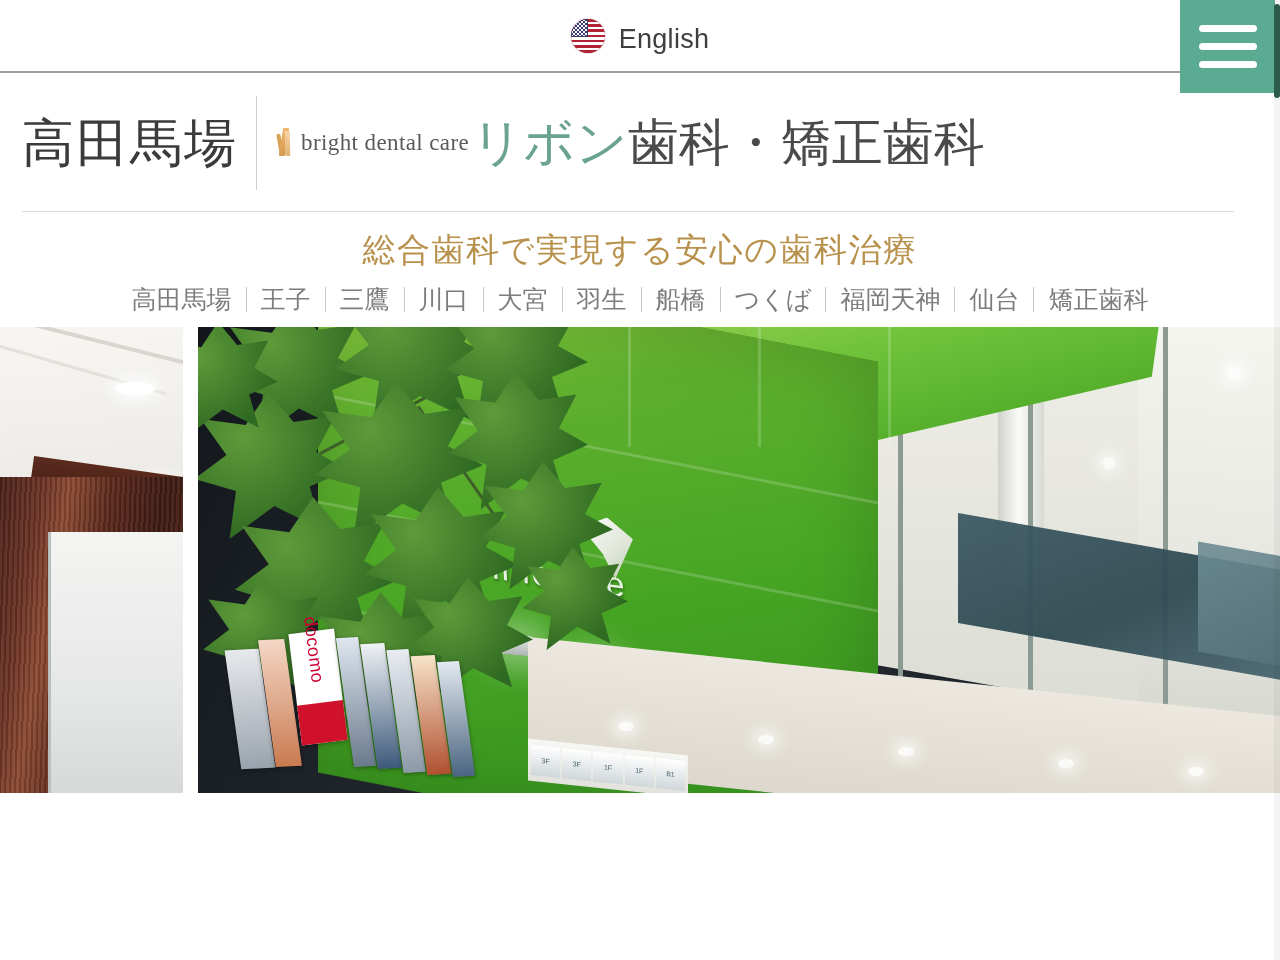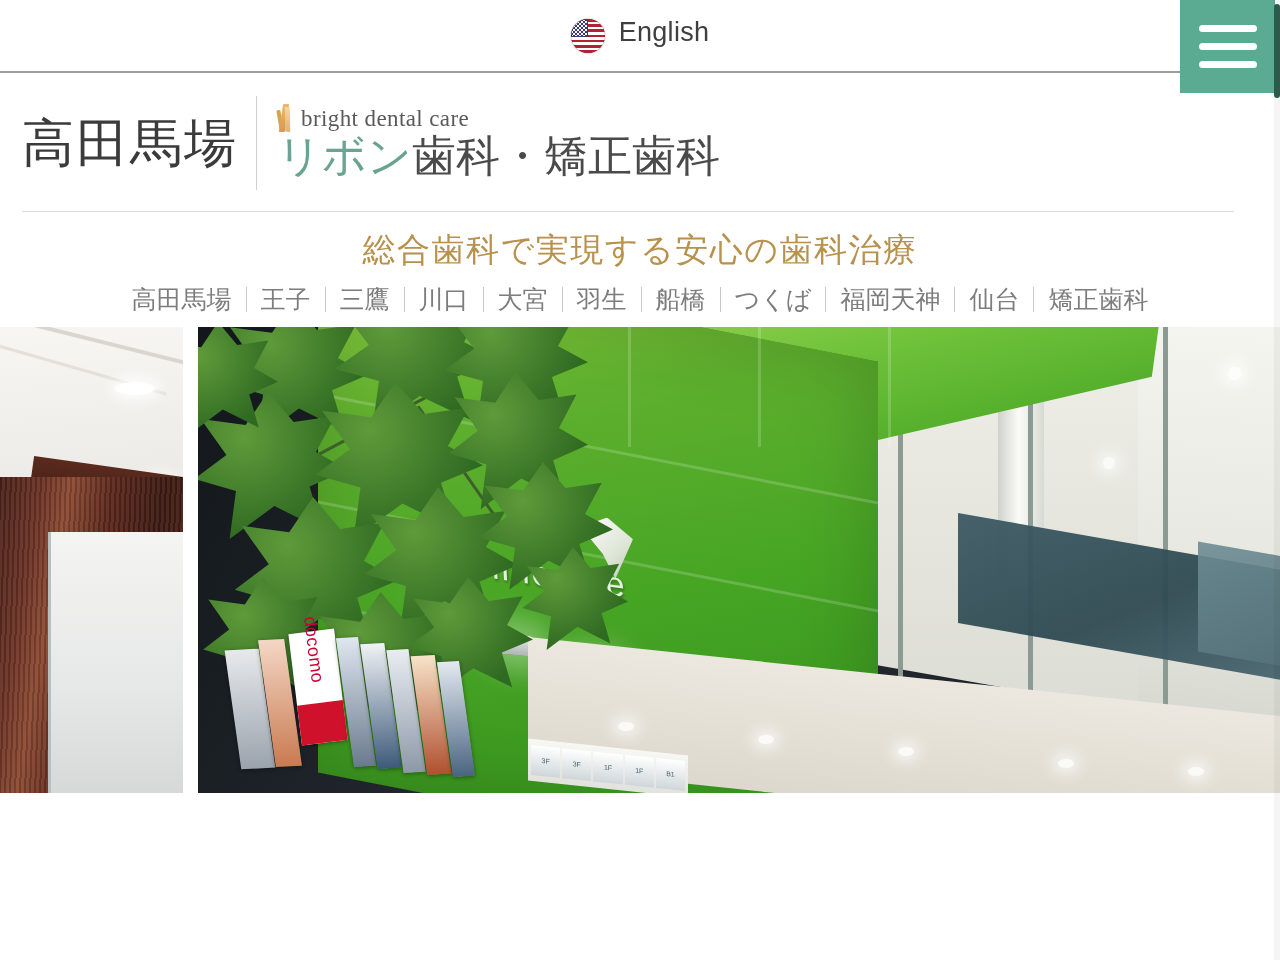--- a/index.html
+++ b/index.html
@@ -10,21 +10,21 @@
     font-family:"Liberation Sans", sans-serif;
   }
   .page { position:relative; width:1280px; height:960px; background:#fff; }
 
   
   .langbar{
     position:absolute; left:0; top:0; width:1280px; height:73px;
     background:#ffffff; border-bottom:2px solid #9d9d9d;
     display:flex; align-items:center; justify-content:center;
   }
-  .lang-link{ display:flex; align-items:flex-start; gap:14px; text-decoration:none; }
+  .lang-link{ display:flex; align-items:flex-end; gap:14px; text-decoration:none; }
   .flag-icon{
     width:34px; height:34px; border-radius:50%;
     background:#b22234;
     position:relative; overflow:hidden; flex:none;
     box-shadow:0 0 0 1px rgba(0,0,0,.10);
   }
   .flag-icon .stripes{
     position:absolute; inset:0;
     background:repeating-linear-gradient(
       to bottom,
@@ -68,42 +68,42 @@
   
   .logo-row{
     position:absolute; left:0; top:73px; width:1280px; height:140px;
     display:flex; align-items:center; padding-left:22px;
   }
   .logo-city{
     font-size:52px; color:#3b3b3b; letter-spacing:2px; line-height:1;
     padding-right:18px; white-space:nowrap;
   }
   .logo-div{ width:1px; height:94px; background:#cfcfcf; margin-right:20px; }
-  .logo-text{ display:flex; flex-direction:column; justify-content:center; gap:2px; }
+  .logo-text{ display:flex; flex-direction:row; justify-content:center; gap:2px; }
   .logo-en{ display:flex; align-items:center; gap:7px; }
   .ribbon-icon{ width:17px; height:30px; position:relative; flex:none; }
   .ribbon-icon .b1{
     position:absolute; left:4px; top:0; width:6px; height:28px;
     background:linear-gradient(170deg,#efb56a,#d59a4e);
     transform:skewX(-9deg); border-radius:1px;
   }
   .ribbon-icon .b2{
     position:absolute; left:8px; top:3px; width:5px; height:25px;
     background:linear-gradient(180deg,#f7d6a6,#e2b171);
     transform:skewX(6deg) rotate(5deg); border-radius:1px;
   }
   .ribbon-icon .b3{
     position:absolute; left:1px; top:6px; width:4px; height:20px;
     background:#d8a254; transform:rotate(-10deg); border-radius:1px;
   }
   .logo-en-text{
     font-family:"Liberation Serif", serif;
     font-size:23px; color:#5a5a5a; letter-spacing:.4px; line-height:1;
   }
-  .logo-jp{ font-size:44px; line-height:1.05; letter-spacing:0px; white-space:nowrap;font-family:Liberation Mono, monospace; }
+  .logo-jp{ font-size:51px; line-height:1.05; letter-spacing:0px; white-space:nowrap; }
   .logo-jp .tealpart{ color:#6aa392; }
   .logo-jp .graypart{ color:#4a4a4a; }
 
   
   .logo-hr{
     position:absolute; left:22px; top:211px; width:1212px; height:1px;
     background:#dcdcdc;
   }
 
   

